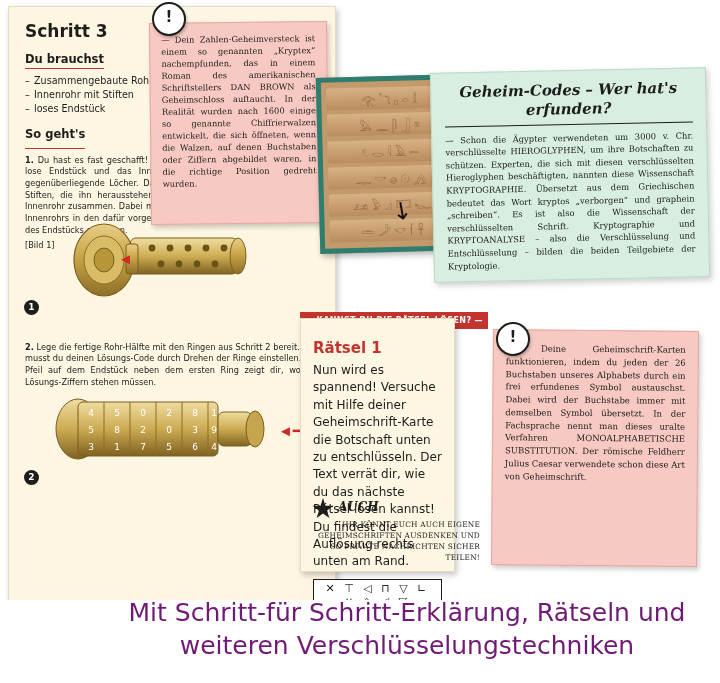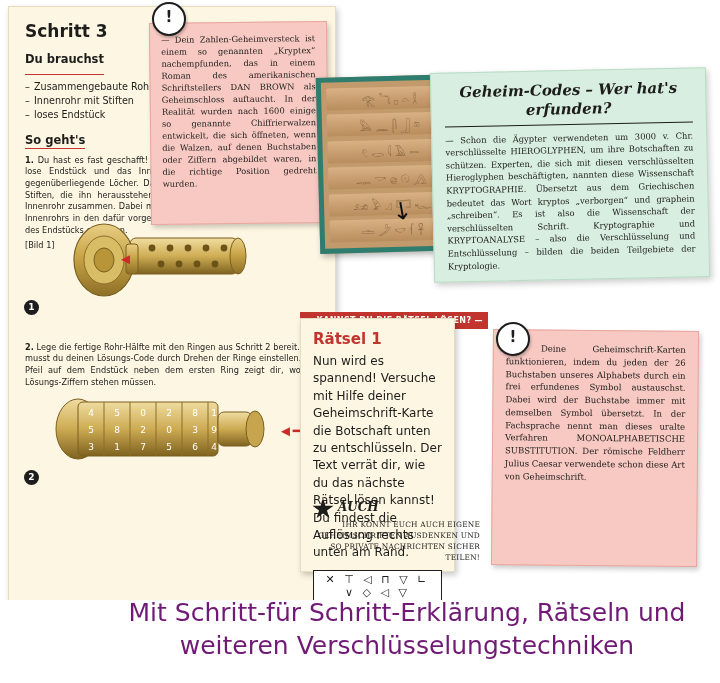--- a/index.html
+++ b/index.html
@@ -13,25 +13,25 @@
   .stage{position:absolute;left:0;top:0;width:720px;height:600px;overflow:hidden;}
 
   
   .card-steps{
     position:absolute;left:8px;top:6px;width:328px;height:642px;
     background:#fdf6e3;border:1px solid #e6dcc0;
     box-shadow:2px 3px 6px rgba(0,0,0,.22);
     padding:14px 16px;box-sizing:border-box;
   }
   .step-title{font-family:"DejaVu Sans",sans-serif;font-weight:bold;font-size:17px;color:#1d1d1b;margin:0 0 8px 0;}
-  .sub-head{font-family:"DejaVu Sans",sans-serif;font-weight:bold;font-size:11.5px;color:#1d1d1b;border-bottom:1.6px solid #c2352f;display:inline-block;padding-bottom:8px;margin-bottom:5px;}
+  .sub-head{font-family:"DejaVu Sans",sans-serif;font-weight:bold;font-size:11.5px;color:#1d1d1b;border-bottom:1.6px solid #c2352f;display:inline-block;padding-bottom:2px;margin-bottom:5px;}
   .need-list{font-family:"DejaVu Sans",sans-serif;font-size:9.6px;line-height:1.45;color:#1d1d1b;margin:0 0 8px 0;}
   .need-list div{padding-left:9px;position:relative;}
   .need-list div:before{content:"–";position:absolute;left:0;}
-  .howto{font-family:"DejaVu Sans",sans-serif;font-weight:bold;font-size:11.5px;color:#1d1d1b;border-bottom:1.6px solid #c2352f;display:inline-block;padding-bottom:1px;margin:2px 0 6px 0;}
+  .howto{font-family:"DejaVu Sans",sans-serif;font-weight:bold;font-size:11.5px;color:#1d1d1b;border-bottom:1.6px solid #c2352f;display:inline-block;padding-bottom:7px;margin:2px 0 6px 0;}
   .para{font-family:"DejaVu Sans",sans-serif;font-size:8.2px;line-height:1.42;color:#1d1d1b;text-align:justify;margin:0 0 4px 0;}
   .num{font-weight:bold;}
 
   
   .circle-num{
     position:absolute;width:15px;height:15px;border-radius:50%;
     background:#1d1d1b;color:#fff;font-family:"DejaVu Sans",sans-serif;
     font-size:9px;line-height:15px;text-align:center;font-weight:bold;
   }
 
@@ -86,21 +86,21 @@
     font-size:15px;color:#1d1d1b;text-align:center;line-height:1.25;
     border-bottom:1.5px solid #1d1d1b;padding-bottom:5px;margin-bottom:7px;
   }
   .note-mint .t{font-family:"DejaVu Serif",serif;font-size:8.4px;line-height:1.5;color:#1d1d1b;text-align:justify;}
 
   
   .card-raetsel{
     position:absolute;left:300px;top:318px;width:155px;height:254px;
     background:#fdf6e3;border:1px solid #e6dcc0;
     box-shadow:2px 3px 6px rgba(0,0,0,.22);
-    padding:9px 12px 10px 12px;box-sizing:border-box;
+    padding:18px 12px 10px 12px;box-sizing:border-box;
   }
   .ribbon{
     position:absolute;left:300px;top:312px;width:188px;height:17px;
     background:#c2352f;color:#fff;font-family:"DejaVu Sans",sans-serif;
     font-weight:bold;font-size:8px;letter-spacing:.4px;
     text-align:center;line-height:17px;
   }
   .raetsel-h{font-family:"DejaVu Sans",sans-serif;font-weight:bold;font-size:15px;color:#c2352f;margin:2px 0 5px 0;}
   .raetsel-t{font-family:"DejaVu Sans",sans-serif;font-size:12px;line-height:1.45;color:#1d1d1b;}
   .cipher-box{

